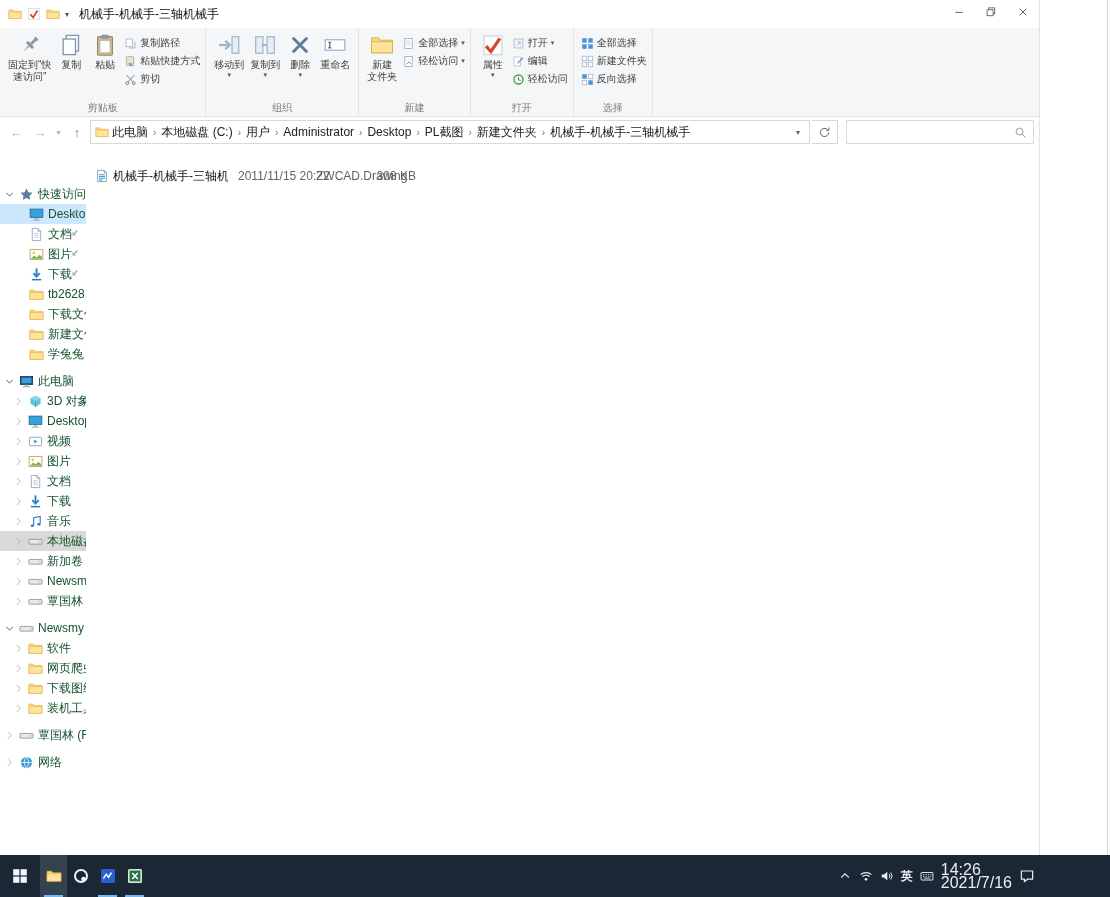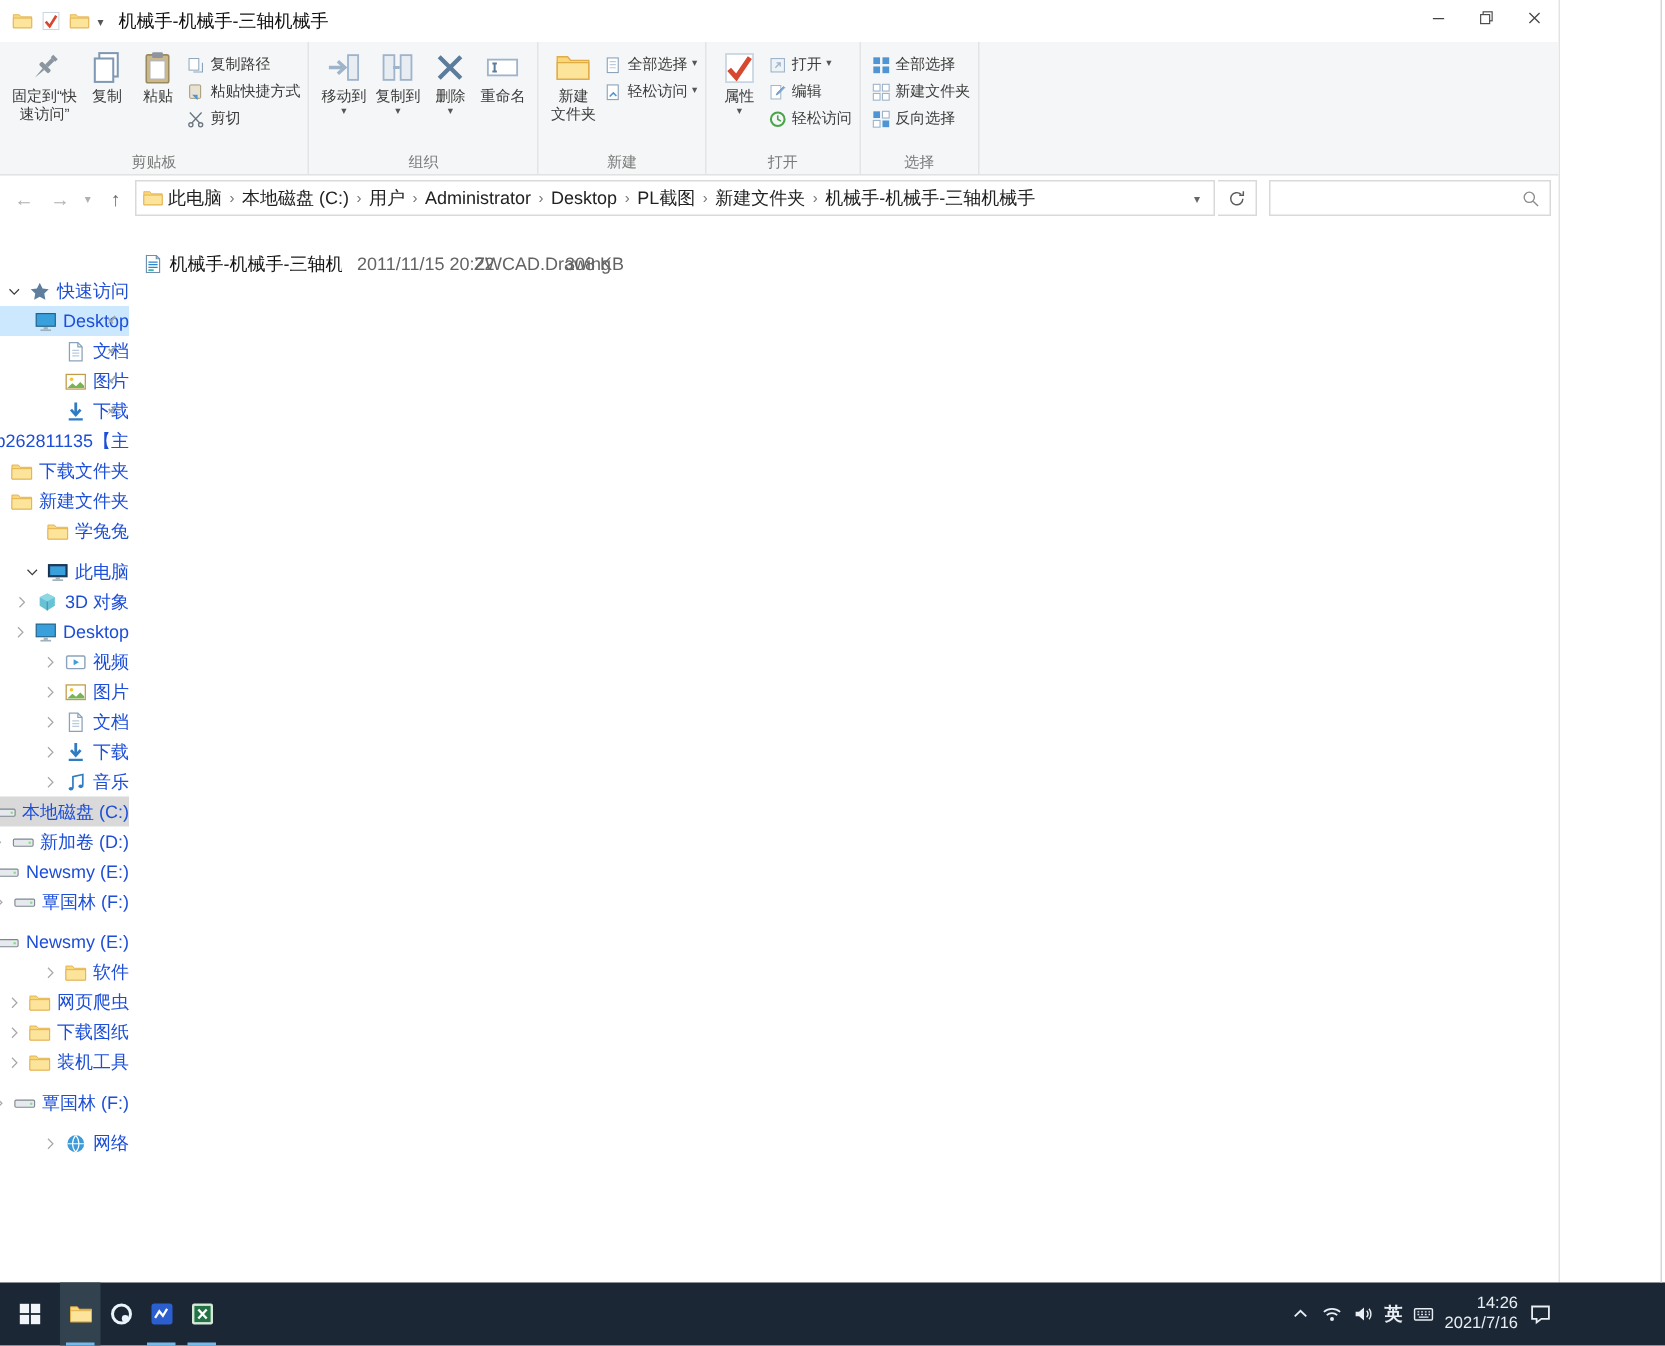--- a/index.html
+++ b/index.html
@@ -55,21 +55,21 @@
   .crumb-chev{margin-left:auto;color:#666;font-size:8px;padding:0 9px;}
   .refreshbox{width:26px;height:24px;border:1px solid var(--border);border-left:none;display:flex;align-items:center;justify-content:center;}
   .refreshbox .ic{width:13px;height:13px;}
   .searchbox{width:188px;height:24px;border:1px solid var(--border);display:flex;align-items:center;padding:0 6px;margin-left:6px;}
   .searchbox input{border:none;outline:none;flex:1;min-width:0;font-size:12px;}
   .searchbox .ic{width:13px;height:13px;flex:0 0 auto;}
 
   
   .main{position:absolute;top:166px;left:0;width:1039px;height:670px;display:flex;}
   .sidebar{width:86px;padding-top:18px;overflow:hidden;flex:0 0 auto;}
-  .trow{height:20px;display:flex;align-items:center;font-size:12px;color:#1d4ed8;position:relative;white-space:nowrap;justify-content:flex-end;}
+  .trow{height:20px;display:flex;align-items:center;font-size:12px;color:#14532d;position:relative;white-space:nowrap;}
   .trow .chev{width:11px;height:11px;flex:0 0 auto;margin-right:1px;}
   .trow .ic{width:15px;height:15px;margin-right:4px;flex:0 0 auto;}
   .t-root{padding-left:4px;}
   .t-child{padding-left:29px;}
   .t-child-exp{padding-left:13px;}
   .pin-r{position:absolute;right:3px;width:10px;height:10px;}
   .sel-blue{background:var(--sel-blue);}
   .sel-gray{background:var(--sel-gray);}
   .sec-gap{height:7px;}
 
@@ -93,21 +93,21 @@
   
   .taskbar{position:absolute;left:0;bottom:0;width:1110px;height:42px;background:var(--tb-bg);display:flex;align-items:stretch;}
   .tbbtn{width:27px;display:flex;align-items:center;justify-content:center;position:relative;flex:0 0 auto;}
   .tbbtn.start{width:40px;}
   .tbbtn .ic{width:16px;height:16px;}
   .tbbtn.active{background:var(--tb-hl);}
   .underline{position:absolute;bottom:0;left:4px;right:4px;height:2px;background:var(--under);}
   .tray{position:absolute;right:75px;top:0;height:42px;display:flex;align-items:center;gap:7px;color:#e8eef4;}
   .tray .ic{width:14px;height:14px;}
   .ime{font-size:12px;font-weight:bold;}
-  .clock{font-size:11px;line-height:13px;text-align:right;white-space:nowrap;}
+  .clock{font-size:16px;line-height:13px;text-align:left;white-space:nowrap;}
   .ic{display:inline-flex;}
   .ic svg{width:100%;height:100%;display:block;}
 </style>
 </head>
 <body>
 
 <div class="win">
 
   <div class="titlebar">
     <span class="qat-ic">

